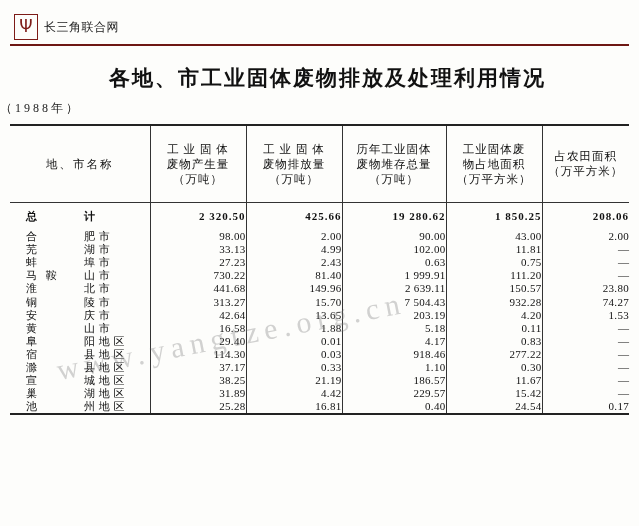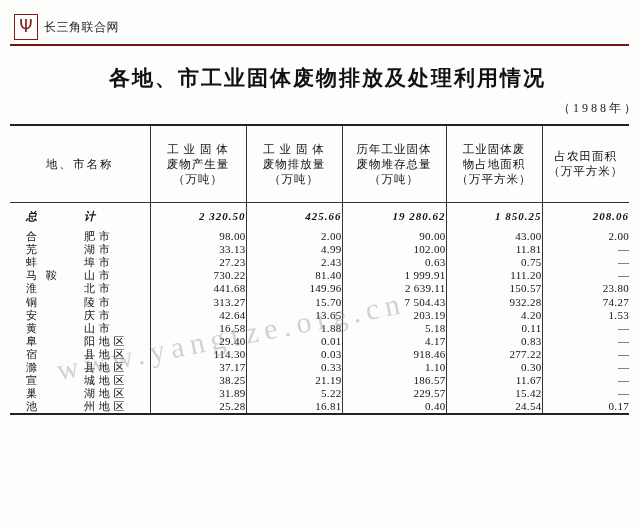--- a/index.html
+++ b/index.html
@@ -66,21 +66,21 @@
     font-size: 21px;
     font-weight: bold;
     letter-spacing: 2px;
     color: #111;
   }
   .subtitle {
     position: absolute;
     top: 100px;
     left: 0;
     width: 639px;
-    text-align: right;
+    text-align: left;
     font-size: 12px;
     letter-spacing: 3px;
     color: #222;
   }
 
   
   .watermark {
     position: absolute;
     left: 52px;
     top: 300px;
@@ -164,21 +164,20 @@
     letter-spacing: 3px;
   }
   .name-right {
     display: inline-block;
     width: 42px;
     text-align: left;
   }
   .total-row td {
     font-weight: bold;
     letter-spacing: 1px;
-    font-style: italic;
   }
   .total-row .name-left {
     letter-spacing: 5px;
     font-weight: bold;
   }
   .spacer-row td {
     height: 7px;
   }
   .colw-name { width: 140px; }
   .colw-1 { width: 96px; }
@@ -363,21 +362,21 @@
             <td class="name-cell"><span class="name-left">宣</span><span class="name-right">城 地 区</span></td>
             <td class="num vline">38.25</td>
             <td class="num vline">21.19</td>
             <td class="num vline">186.57</td>
             <td class="num vline">11.67</td>
             <td class="dash vline">—</td>
           </tr>
           <tr>
             <td class="name-cell"><span class="name-left">巢</span><span class="name-right">湖 地 区</span></td>
             <td class="num vline">31.89</td>
-            <td class="num vline">5.22</td>
+            <td class="num vline">4.42</td>
             <td class="num vline">229.57</td>
             <td class="num vline">15.42</td>
             <td class="dash vline">—</td>
           </tr>
           <tr>
             <td class="name-cell"><span class="name-left">池</span><span class="name-right">州 地 区</span></td>
             <td class="num vline">25.28</td>
             <td class="num vline">16.81</td>
             <td class="num vline">0.40</td>
             <td class="num vline">24.54</td>

